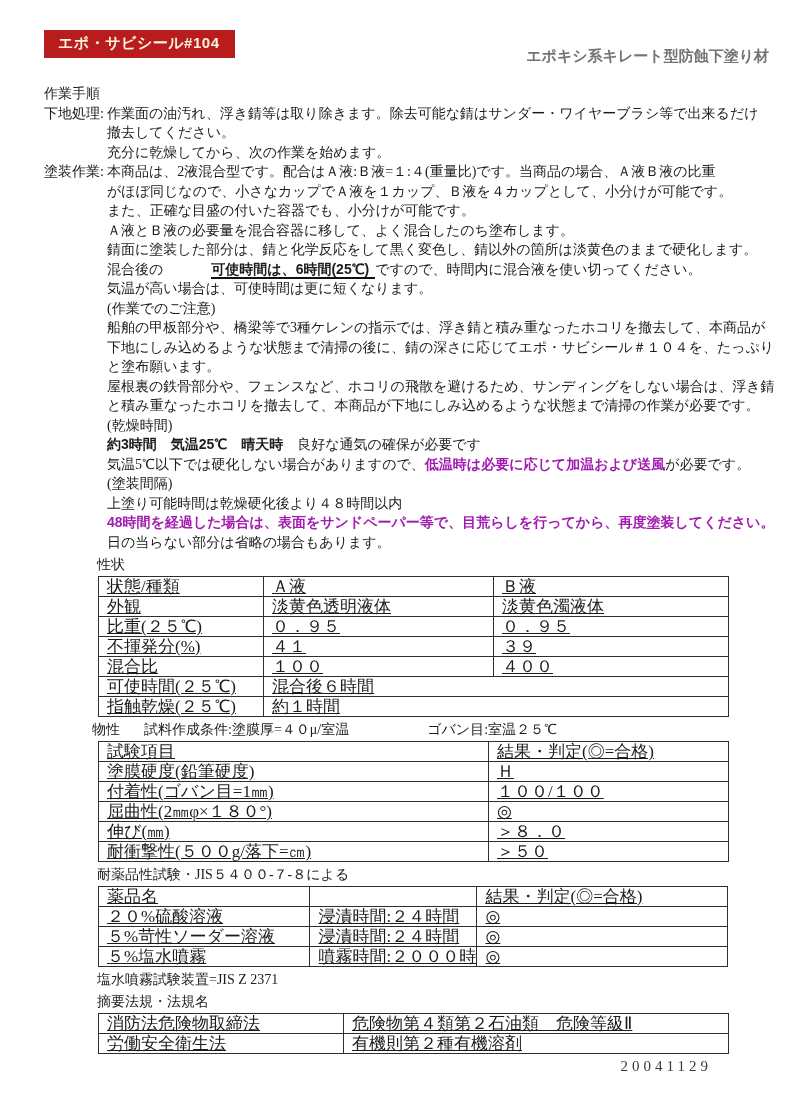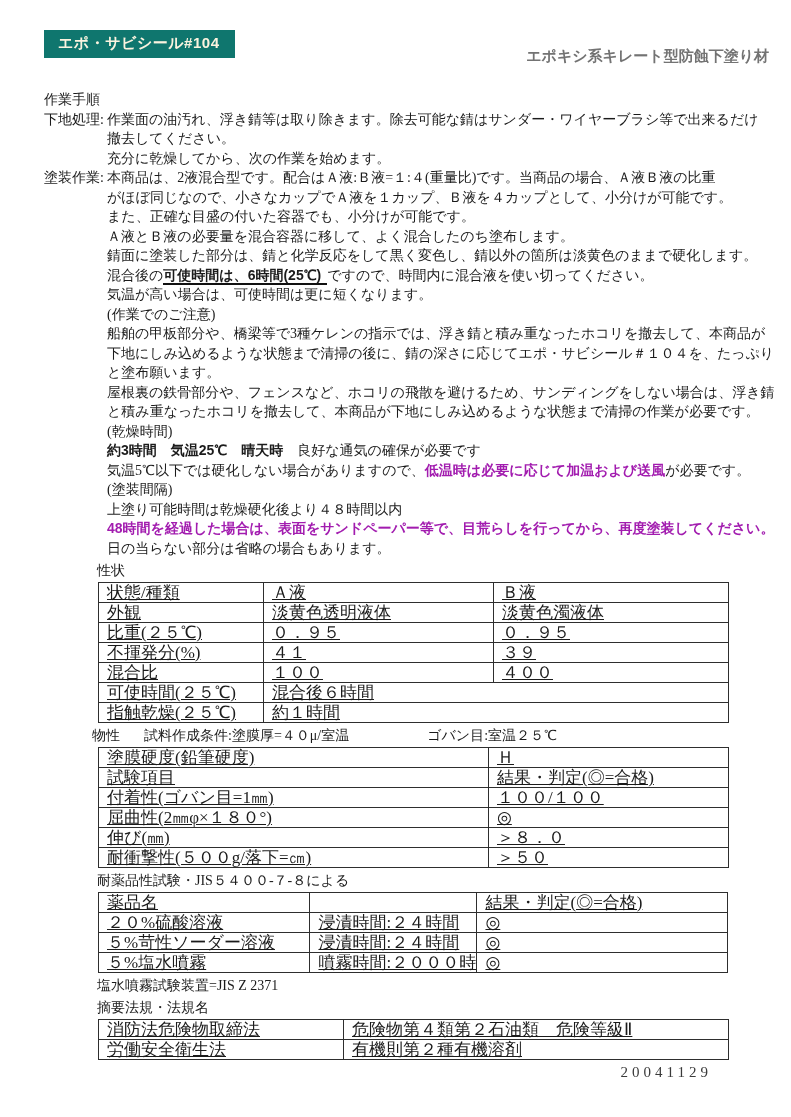--- a/index.html
+++ b/index.html
@@ -10,41 +10,41 @@
     background: #ffffff;
     font-family: "Liberation Serif", serif;
     font-size: 14px;
     color: #1b1b1b;
     padding: 30px 22px 0 44px;
     overflow: hidden;
   }
   .hdr { display: flex; justify-content: space-between; align-items: flex-start; height: 54px; }
   .badge {
     display: inline-block;
-    background: #0f766e;
+    background: #b91c1c;
     color: #FBF3DF;
     font-family: "Liberation Sans", sans-serif;
     font-weight: bold;
     font-size: 15px;
     letter-spacing: 0.5px;
     padding: 4px 16px 5px 14px;
   }
   .subtitle {
     font-family: "Liberation Sans", sans-serif;
     font-weight: bold;
     font-size: 15px;
     color: #737373;
     margin-top: 17px;
   }
   .line { height: 19.5px; line-height: 19.5px; white-space: nowrap; }
-  .heading { margin-top: 6px; }
+  .heading { }
   .hang { padding-left: 63px; }
   .lbl { display: inline-block; width: 63px; margin-left: -63px; }
   .g { font-family: "Liberation Sans", sans-serif; font-weight: bold; }
-  .u { border-bottom: 2px solid #111; padding-right: 6px; }
+  .u { border-bottom: 2px solid #111; padding-right: 6px; margin-left: 48px; }
   .blue { color: #a21caf; }
   .tbl-label { margin-left: 53px; line-height: 19px; margin-top: 3px; white-space: nowrap; }
   .props-head { margin-left: 48px; }
   .props-head .seg1 { margin-left: 24px; }
   .props-head .seg2 { margin-left: 78px; }
   table.tbl {
     border-collapse: collapse;
     table-layout: fixed;
     margin-left: 54px;
     width: 630px;
@@ -162,26 +162,26 @@
     </tr>
   </tbody>
     </table>
 
   <div class="tbl-label props-head">
     <span>物性</span><span class="seg1">試料作成条件:塗膜厚=４０μ/室温</span><span class="seg2">ゴバン目:室温２５℃</span>
   </div>
   <table class="tbl t2">
     <tbody>
         <tr>
+      <td class="c1">試験項目</td>
+      <td class="c2">結果・判定(◎=合格)</td>
+    </tr>
+    <tr>
       <td class="c1">塗膜硬度(鉛筆硬度)</td>
       <td class="c2">Ｈ</td>
-    </tr>
-    <tr>
-      <td class="c1">試験項目</td>
-      <td class="c2">結果・判定(◎=合格)</td>
     </tr>
     <tr>
       <td class="c1">付着性(ゴバン目=1㎜)</td>
       <td class="c2">１００/１００</td>
     </tr>
     <tr>
       <td class="c1">屈曲性(2㎜φ×１８０°)</td>
       <td class="c2">◎</td>
     </tr>
     <tr>

